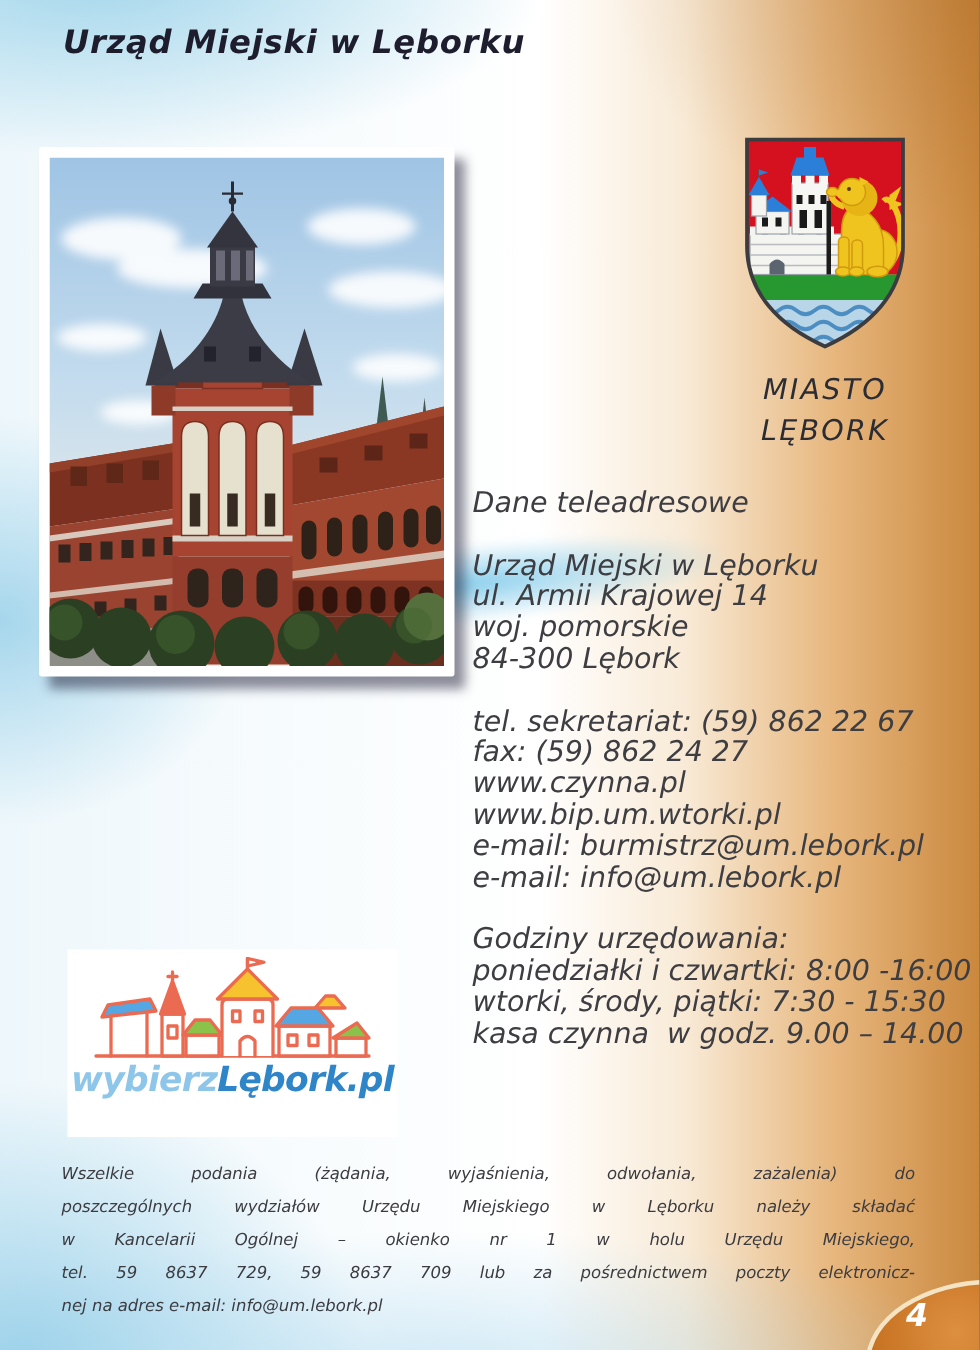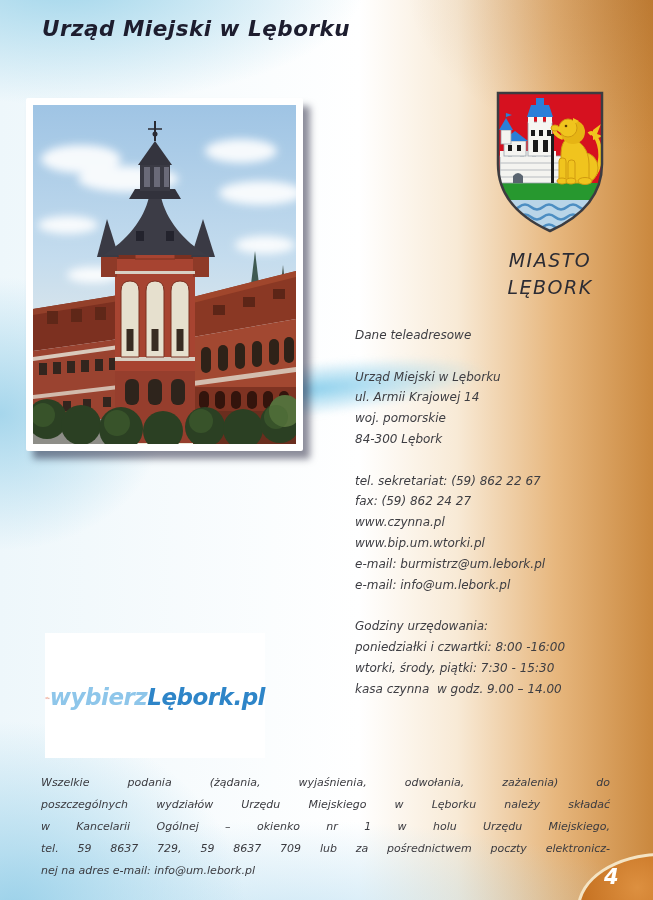--- a/index.html
+++ b/index.html
@@ -20,24 +20,24 @@
     filter:blur(3px);transform:rotate(-6deg);}
   .title{position:absolute;left:42px;top:16px;font-size:21.5px;font-weight:bold;
     letter-spacing:.5px;color:#1d1d2e;}
   .photo{position:absolute;left:26px;top:98px;width:277px;height:353px;background:#fff;
     padding:7px;box-sizing:border-box;border-radius:2px;
     box-shadow:7px 8px 7px rgba(30,30,55,.5);}
   .photo svg{display:block;}
   .crest{position:absolute;left:489px;top:86px;width:122px;height:152px;}
   .crest-caption{position:absolute;left:483px;top:247px;width:134px;text-align:center;
     font-size:19px;line-height:27px;letter-spacing:1.5px;color:#2c2c34;}
-  .contact{position:absolute;left:315px;top:325px;font-size:12px;line-height:20.8px;color:#3d3d42;margin-left:40px;}
+  .contact{position:absolute;left:315px;top:325px;font-size:19px;line-height:20.8px;color:#3d3d42;}
   .contact div{min-height:20.8px;white-space:pre-wrap;}
   .logo-card{position:absolute;left:45px;top:633px;width:220px;height:125px;background:#fff;
-    display:flex;flex-direction:row;align-items:center;padding-top:5px;box-sizing:border-box;}
+    display:flex;flex-direction:column;align-items:center;padding-top:5px;box-sizing:border-box;}
   .logo-text{font-size:23px;font-weight:bold;letter-spacing:-.5px;margin-top:-3px;}
   .lt-prefix{color:#8ec6ea;} .lt-brand{color:#2e85c8;} .lt-suffix{color:#2e85c8;}
   .footer{position:absolute;left:41px;top:772px;width:569px;font-size:11px;line-height:22px;color:#3b3b40;}
   .footer .jline{text-align:justify;text-align-last:justify;}
   .footer .lline{text-align:left;}
   .page-badge{position:absolute;left:577px;top:853px;width:170px;height:112px;border-radius:50%;
     background:radial-gradient(circle at 35% 30%, #dd9040, #b55c0c 75%);
     border:3px solid #f4e4c4;box-sizing:border-box;}
   .badge-number{position:absolute;left:24px;top:9px;font-size:21px;font-weight:bold;color:#fff;}
 </style>

